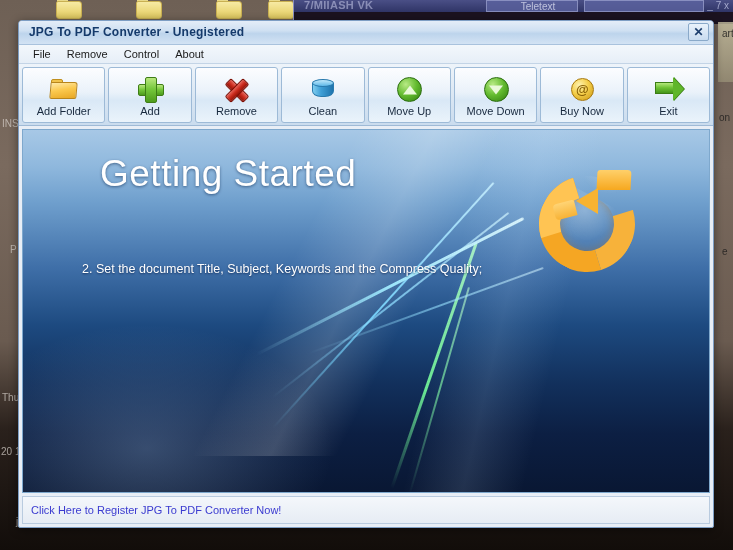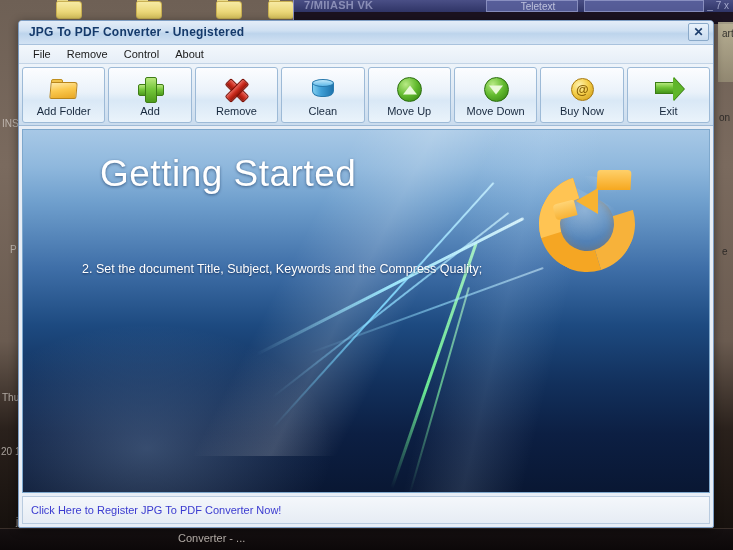--- a/index.html
+++ b/index.html
@@ -361,23 +361,20 @@
 
   <div class="desk-text" style="left:2px;  top:118px;">INS</div>
   <div class="desk-text" style="left:10px; top:244px;">P</div>
   <div class="desk-text" style="left:2px;  top:392px;">Thu</div>
   <div class="desk-text" style="left:1px;  top:446px;">20 1</div>
   <div class="desk-text" style="left:16px;  top:516px;">jpg</div>
   <div class="desk-text" style="left:722px; top:28px; color:#1a1a1a; opacity:.85;">art</div>
   <div class="desk-text" style="left:719px; top:112px; color:#1a1a1a; opacity:.8;">on</div>
   <div class="desk-text" style="left:722px; top:246px; color:#1a1a1a; opacity:.8;">e</div>
 
-  <div id="taskbar">
-    <div class="tb-label">Converter - ...</div>
-  </div>
 </div>
 
 <div id="app-window">
 
   <div id="titlebar">
     <div class="title-text">JPG To PDF Converter - Unegistered</div>
     <div id="close-btn">✕</div>
   </div>
 
   <div id="menubar">

